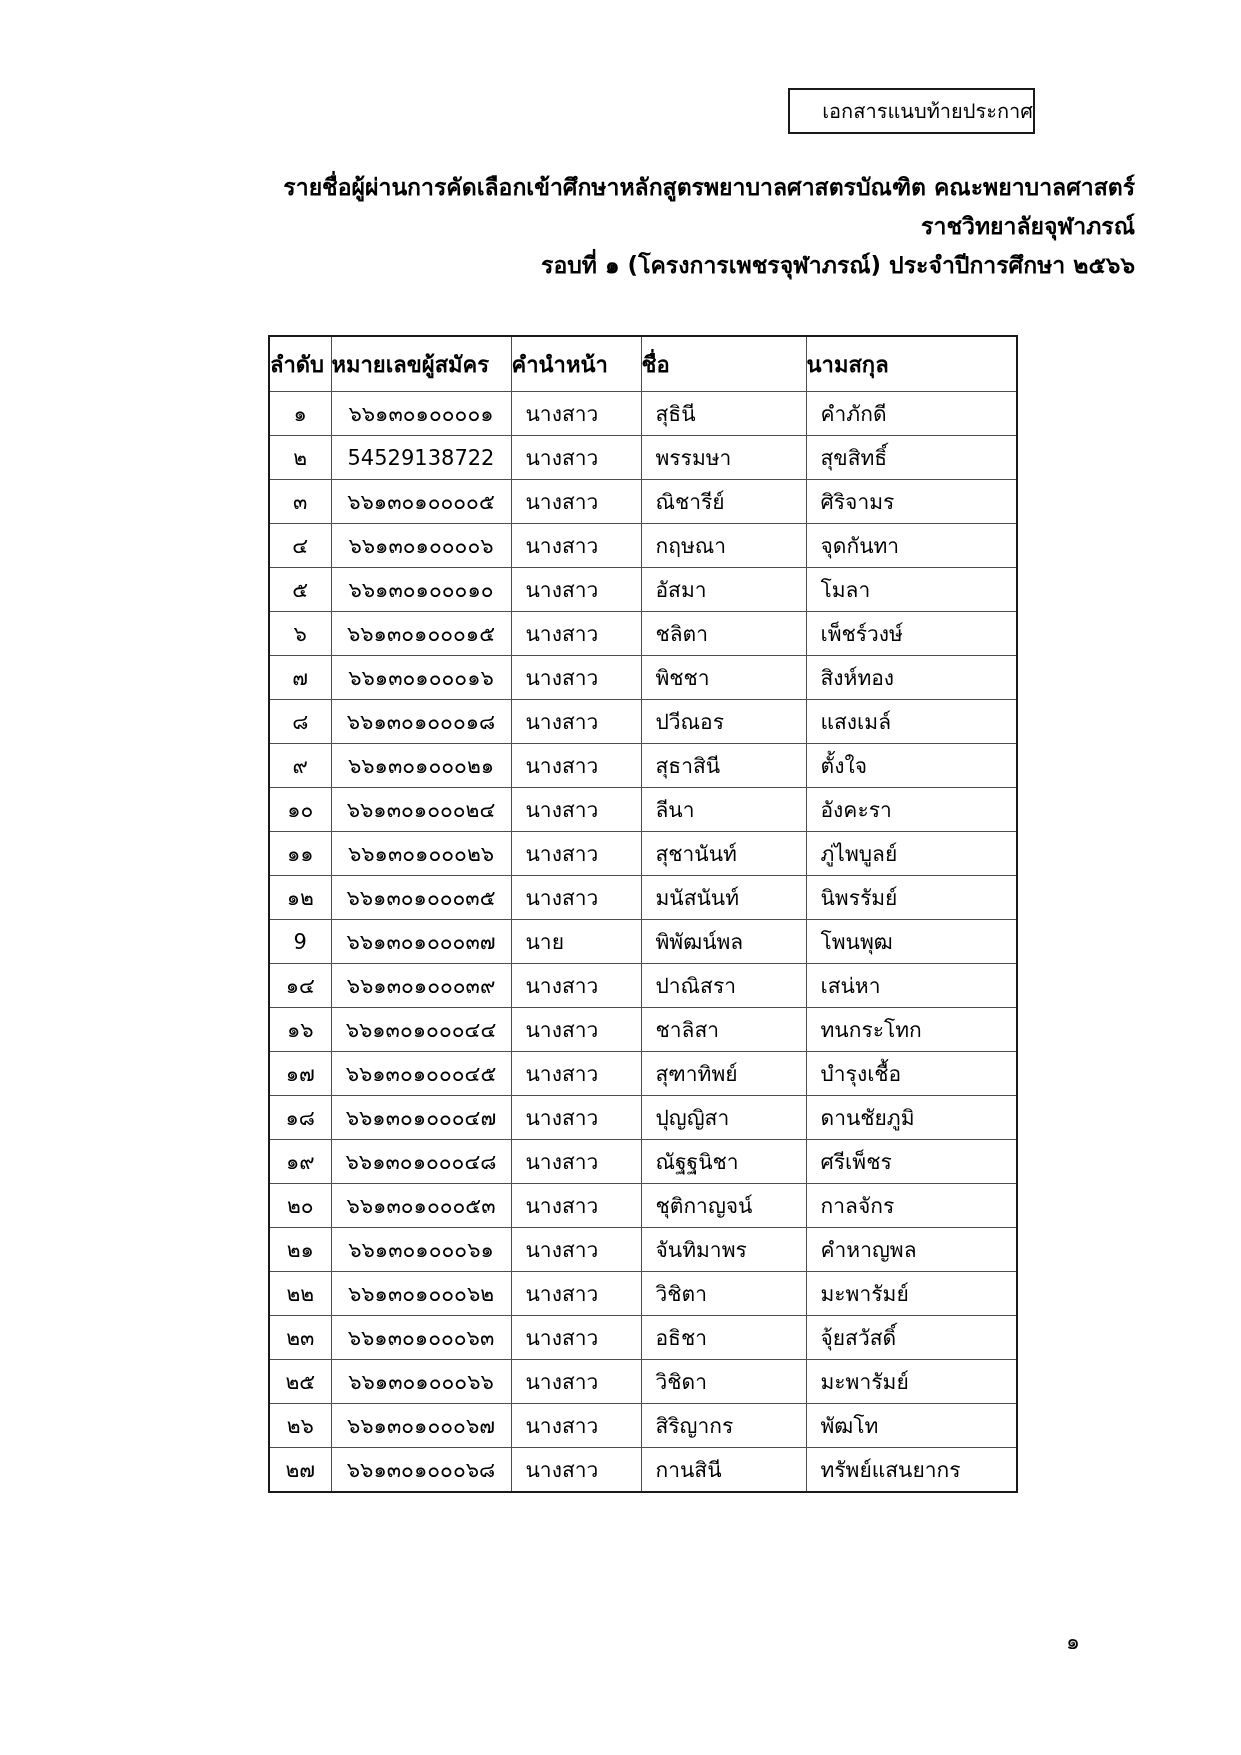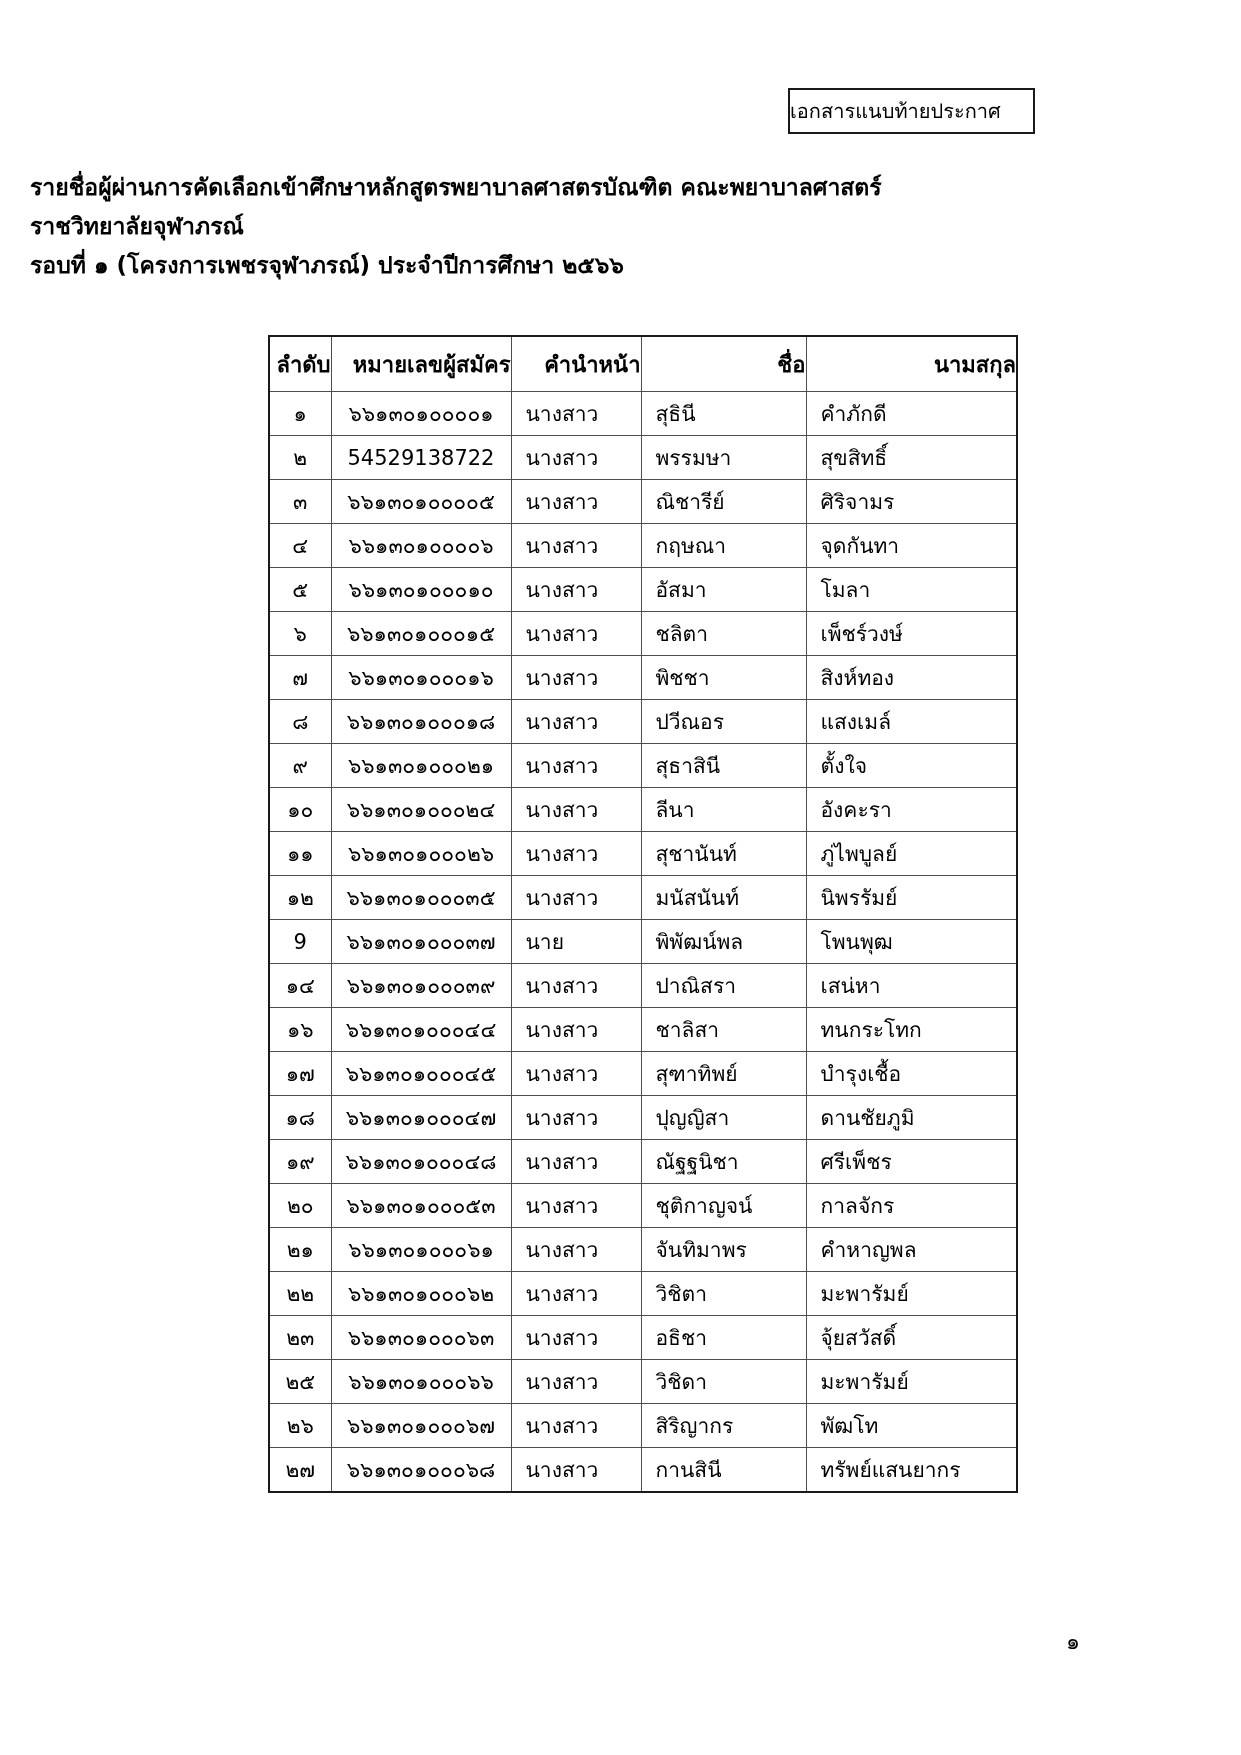--- a/index.html
+++ b/index.html
@@ -16,30 +16,30 @@
   }
   .stamp-box {
     position: absolute;
     left: 788px;
     top: 88px;
     width: 247px;
     height: 46px;
     border: 2px solid #1a1a1a;
     display: flex;
     align-items: center;
-    justify-content: flex-start;
+    justify-content: flex-end;
     font-size: 20px;
     box-sizing: border-box;
   }
   .titles {
     position: absolute;
     top: 168px;
     left: 30px;
     width: 1105px;
-    text-align: left;
+    text-align: right;
     font-weight: bold;
     font-size: 23px;
     line-height: 39px;
   }
   table.doc-table {
     position: absolute;
     left: 268px;
     top: 335px;
     width: 748px;
     border-collapse: collapse;
@@ -50,21 +50,21 @@
   .doc-table th, .doc-table td {
     border: 1px solid #4d4d4d;
     overflow: hidden;
     white-space: nowrap;
     vertical-align: middle;
     padding: 0;
   }
   .doc-table th {
     height: 54px;
     font-weight: bold;
-    text-align: right;
+    text-align: left;
     font-size: 22px;
   }
   .doc-table td {
     height: 43px;
   }
   td.c-no, td.c-applicant_no { text-align: center; }
   td.c-prefix, td.c-first_name, td.c-last_name {
     text-align: left;
     padding-left: 14px;
   }

